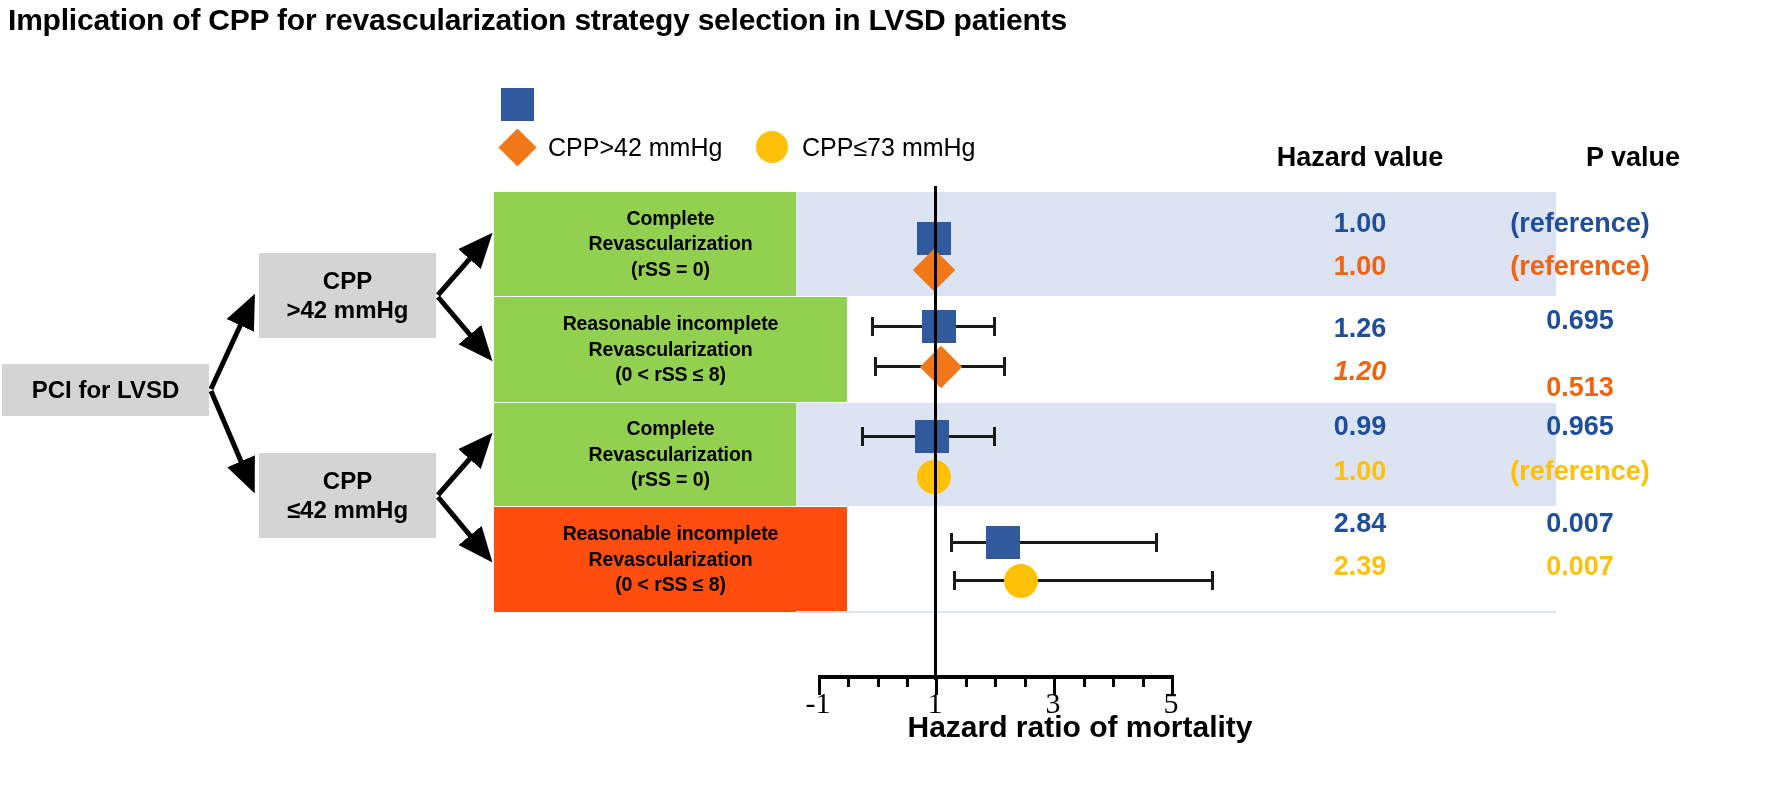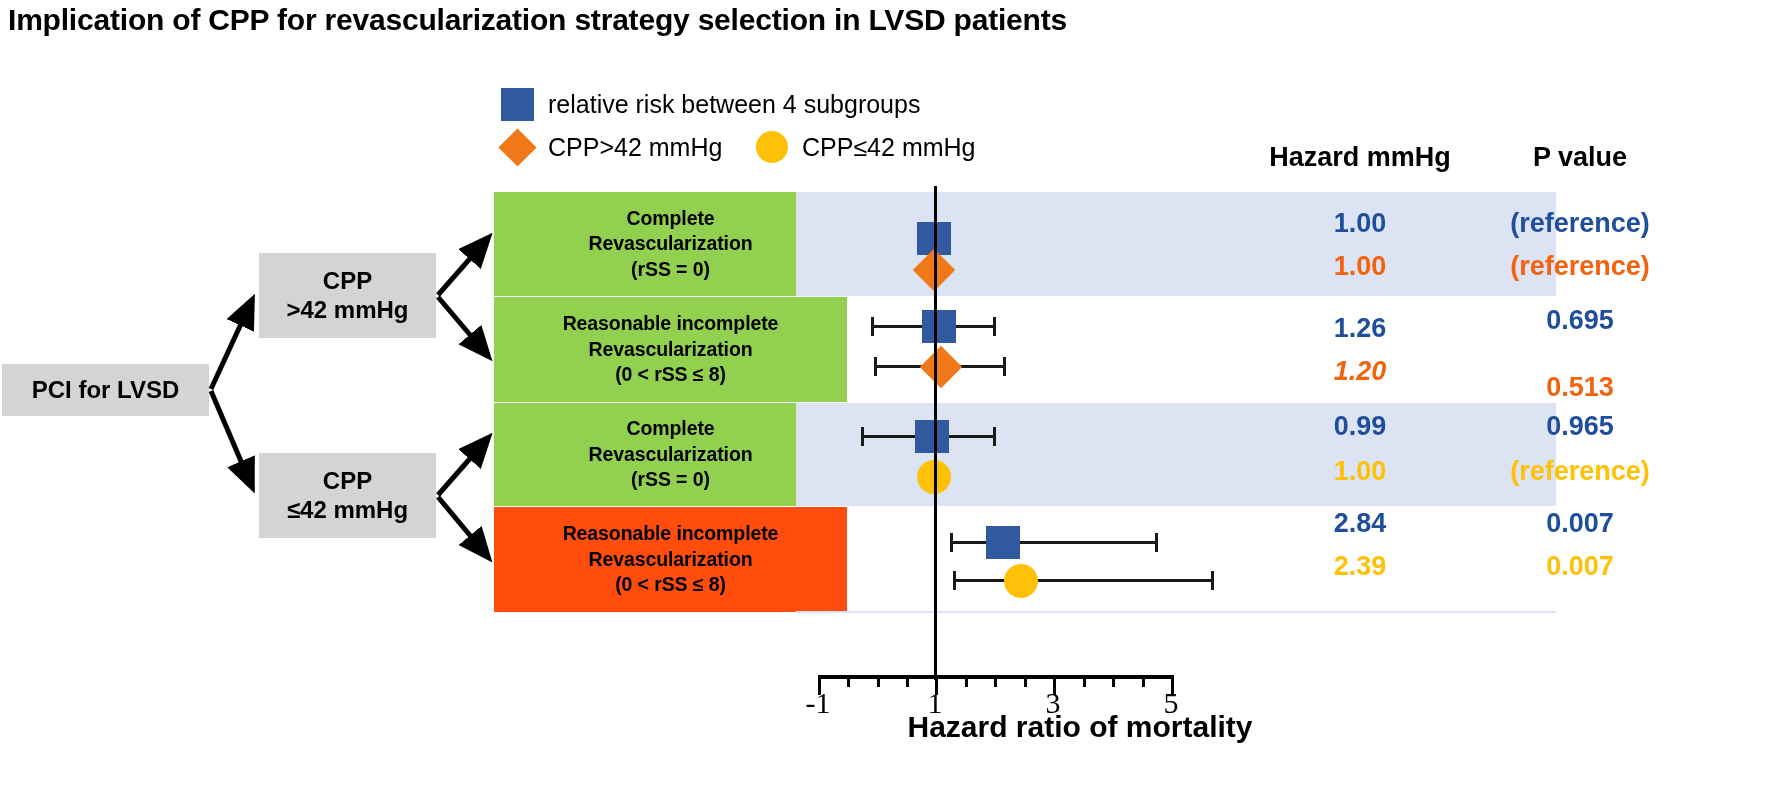--- a/index.html
+++ b/index.html
@@ -66,21 +66,21 @@
   .lg-text{font-size:25px;color:#000;margin-left:14px;white-space:nowrap;}
   #lg-square{left:501px;top:88px;}
   #lg-diamond{left:501px;top:131px;}
   #lg-circle{left:756px;top:131px;}
   .sw-square{width:33px;height:33px;background:#31599e;}
   .sw-diamond{width:27px;height:27px;background:#f07818;transform:rotate(45deg);margin:3px;}
   .sw-circle{width:32px;height:32px;border-radius:50%;background:#ffc107;}
 
   
   #hdr-hr{left:1260px;top:142px;width:200px;text-align:center;font-size:27px;font-weight:bold;}
-  #hdr-p{left:1480px;top:142px;width:200px;text-align:center;font-size:27px;font-weight:bold;}
+  #hdr-p{left:1480px;top:142px;width:200px;text-align:right;font-size:27px;font-weight:bold;}
   .val{position:absolute;font-size:27px;font-weight:bold;text-align:center;width:200px;}
   .v-hr{left:1260px;}
   .v-p{left:1480px;}
   .c-blue{color:#1f4e9c;}
   .c-orange{color:#f2620f;}
   .c-yellow{color:#ffc107;}
 </style>
 </head>
 <body>
 
@@ -138,29 +138,28 @@
   <div>(rSS = 0)</div>
 </div>
 <div class="abs strat orange-box" id="strat4">
   <div>Reasonable incomplete</div>
   <div>Revascularization</div>
   <div>(0 &lt; rSS ≤ 8)</div>
 </div>
 
 <div class="lg-row" id="lg-square">
   <span class="sw-square"></span>
-  <span class="lg-text">relative risk between 4 subgroups</span>
 </div>
 <div class="lg-row" id="lg-diamond">
   <span class="sw-diamond"></span>
   <span class="lg-text">CPP&gt;42 mmHg</span>
 </div>
 <div class="lg-row" id="lg-circle">
   <span class="sw-circle"></span>
-  <span class="lg-text">CPP≤42 mmHg</span>
+  <span class="lg-text">CPP≤73 mmHg</span>
 </div>
 
 <div class="abs" id="panel">
   <div class="band band1"></div>
   <div class="band band3"></div>
   <div id="panel-border-bottom"></div>
 
   <div class="m-square" style="left:121px;top:30px;"></div>
   <div class="m-diamond" style="left:123px;top:63px;"></div>
 
@@ -208,21 +207,21 @@
   <div class="tick minor" style="left:294px;"></div>
   <div class="tick minor" style="left:324px;"></div>
   <div class="tick major" style="left:353px;"></div>
 </div>
 <div class="abs ticklabel" style="left:788px;">-1</div>
 <div class="abs ticklabel" style="left:905px;">1</div>
 <div class="abs ticklabel" style="left:1023px;">3</div>
 <div class="abs ticklabel" style="left:1141px;">5</div>
 <div class="abs" id="axis-title">Hazard ratio of mortality</div>
 
-<div class="abs" id="hdr-hr">Hazard mmHg</div>
+<div class="abs" id="hdr-hr">Hazard value</div>
 <div class="abs" id="hdr-p">P value</div>
 
 <div class="val v-hr c-blue" style="top:208px;">1.00</div>
 <div class="val v-p  c-blue" style="top:208px;">(reference)</div>
 <div class="val v-hr c-orange" style="top:251px;">1.00</div>
 <div class="val v-p  c-orange" style="top:251px;">(reference)</div>
 
 <div class="val v-hr c-blue" style="top:313px;">1.26</div>
 <div class="val v-p  c-blue" style="top:305px;">0.695</div>
 <div class="val v-hr c-orange" style="top:356px;font-style:italic;">1.20</div>

